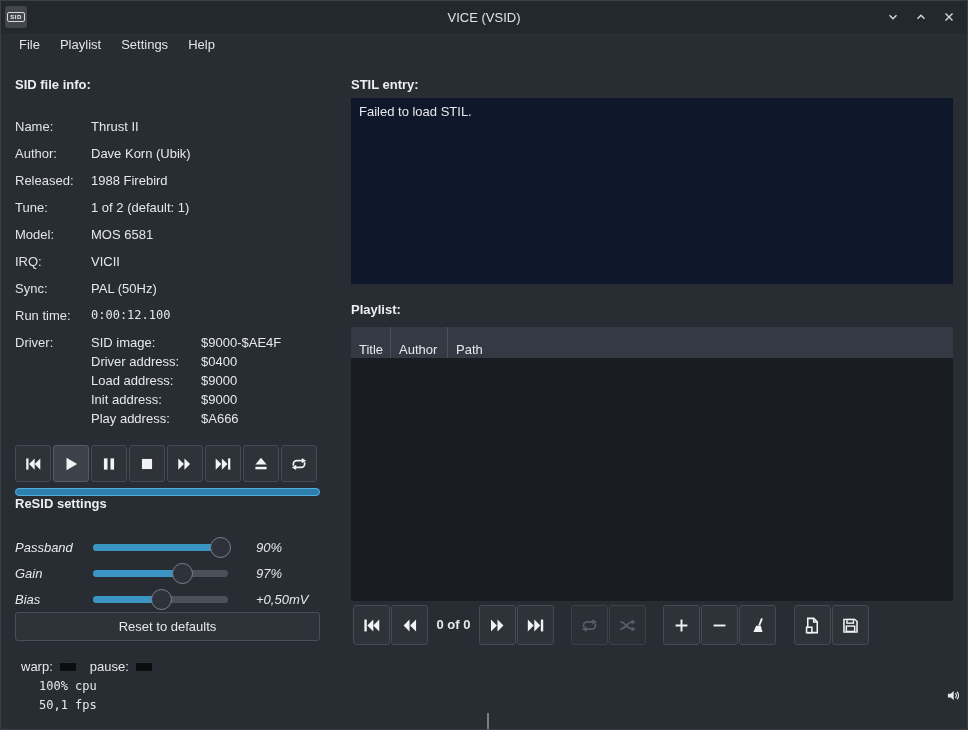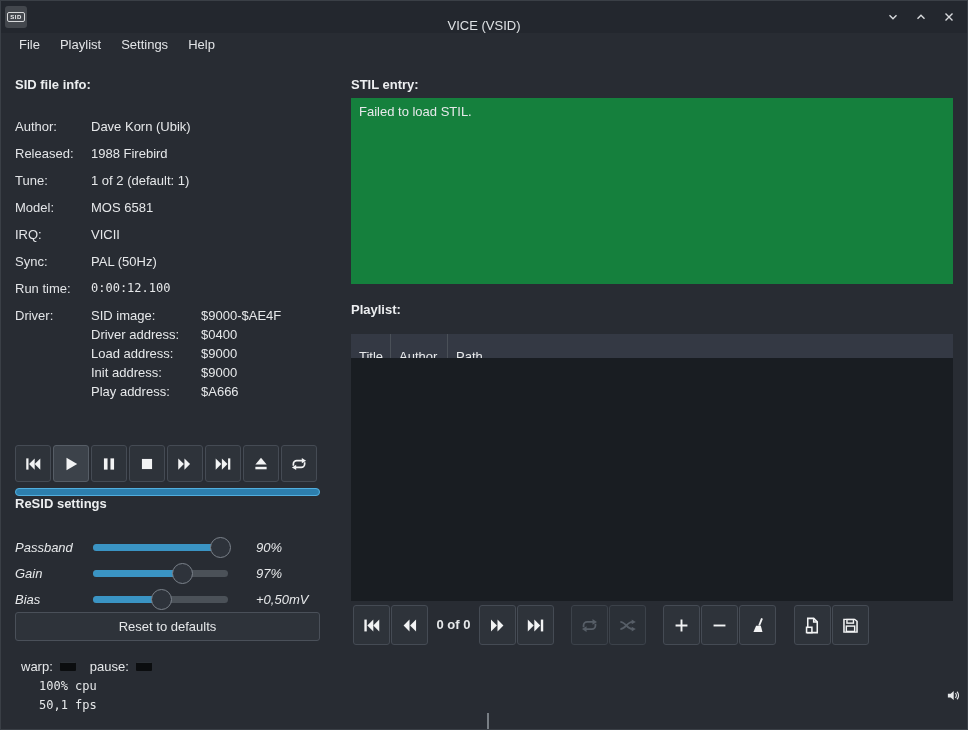--- a/index.html
+++ b/index.html
@@ -6,21 +6,21 @@
   html,body { background:#1a1d22; }
   body { font-family:"Liberation Sans", sans-serif; font-size:13px; color:#e6e8ea; }
   .window { position:relative; width:968px; height:730px; background:#282c33; overflow:hidden; border:1px solid #3a3f46; }
 
   
   .titlebar { position:absolute; left:0; top:0; width:100%; height:32px; background:#23272e; }
   .app-icon { position:absolute; left:4px; top:5px; width:22px; height:22px; background:#43474d; border-radius:3px;
               display:flex; align-items:center; justify-content:center; }
   .app-icon .chip { font-size:6px; font-weight:bold; letter-spacing:0.5px; color:#eceef0; border:1px solid #d6d8da;
                     border-radius:2px; padding:1px 2px; line-height:1; }
-  .wtitle { position:absolute; left:0; right:0; top:9px; text-align:center; color:#dfe2e5;margin-top:8px; }
+  .wtitle { position:absolute; left:0; right:0; top:9px; text-align:center; color:#dfe2e5; }
   .win-controls { position:absolute; right:8px; top:6px; display:flex; gap:8px; }
   .win-controls button { background:transparent; border:none; width:20px; height:20px; display:flex;
                          align-items:center; justify-content:center; cursor:pointer; }
 
   
   .menubar { position:absolute; left:0; top:32px; width:100%; height:26px; display:flex; padding-left:8px; background:#282c33; }
   .menu-item { padding:4px 10px; color:#e2e4e7; cursor:default; }
 
   
   .heading { position:absolute; font-weight:bold; color:#eceef0; }
@@ -47,22 +47,22 @@
   .slabel { width:78px; flex:none; }
   .track { position:relative; width:135px; height:7px; background:#4b5158; border-radius:3.5px; }
   .track .tfill { position:relative; height:100%; background:#3a94c4; border-radius:3.5px; }
   .knob { position:absolute; right:-10px; top:-7px; width:21px; height:21px; border-radius:50%;
           background:#2e333b; border:1.5px solid #7b828b; }
   .svalue { margin-left:28px; }
   .reset-btn { position:absolute; left:14px; top:611px; width:305px; height:29px; background:#2e333a;
                border:1px solid #4a5059; border-radius:3px; color:#e6e8ea; font-family:inherit; font-size:13px; cursor:pointer; }
 
   
-  .stil-box { position:absolute; left:350px; top:97px; width:602px; height:186px; background:#15803d; padding:6px 8px; }
-  .pl-header { position:absolute; left:350px; top:333px; width:602px; height:46px; display:flex;
+  .stil-box { position:absolute; left:350px; top:97px; width:602px; height:186px; background:#0f172a; padding:6px 8px; }
+  .pl-header { position:absolute; left:350px; top:326px; width:602px; height:46px; display:flex;
                background:#343944; border-bottom:1px solid #9aa0a8; }
   .pl-col { display:flex; align-items:center; padding-left:8px; color:#e8eaec; cursor:pointer; }
   .pl-col.c1 { width:40px; border-right:1px solid #4a5058; }
   .pl-col.c2 { width:57px; border-right:1px solid #4a5058; }
   .pl-col.c3 { flex:1; }
   .pl-body { position:absolute; left:350px; top:357px; width:602px; height:243px; background:#191d22; }
 
   .plbtn { position:absolute; top:604px; width:37px; height:40px; background:#2e333a; border:1px solid #454b54;
            border-radius:3px; display:flex; align-items:center; justify-content:center; cursor:pointer; padding:0; }
   .plbtn.dim { background:#2b3037; border-color:#3c424a; }
@@ -111,20 +111,24 @@
     <span class="menu-item">File</span>
     <span class="menu-item">Playlist</span>
     <span class="menu-item">Settings</span>
     <span class="menu-item">Help</span>
   </div>
 
   <div class="heading" style="left:14px; top:76px;">SID file info:</div>
 
   <div class="info-grid">
     <div class="info-row">
+      <span class="ilabel">Name:</span>
+      <span class="ivalue">Thrust II</span>
+    </div>
+    <div class="info-row">
       <span class="ilabel">Author:</span>
       <span class="ivalue">Dave Korn (Ubik)</span>
     </div>
     <div class="info-row">
       <span class="ilabel">Released:</span>
       <span class="ivalue">1988 Firebird</span>
     </div>
     <div class="info-row">
       <span class="ilabel">Tune:</span>
       <span class="ivalue">1 of 2 (default: 1)</span>

